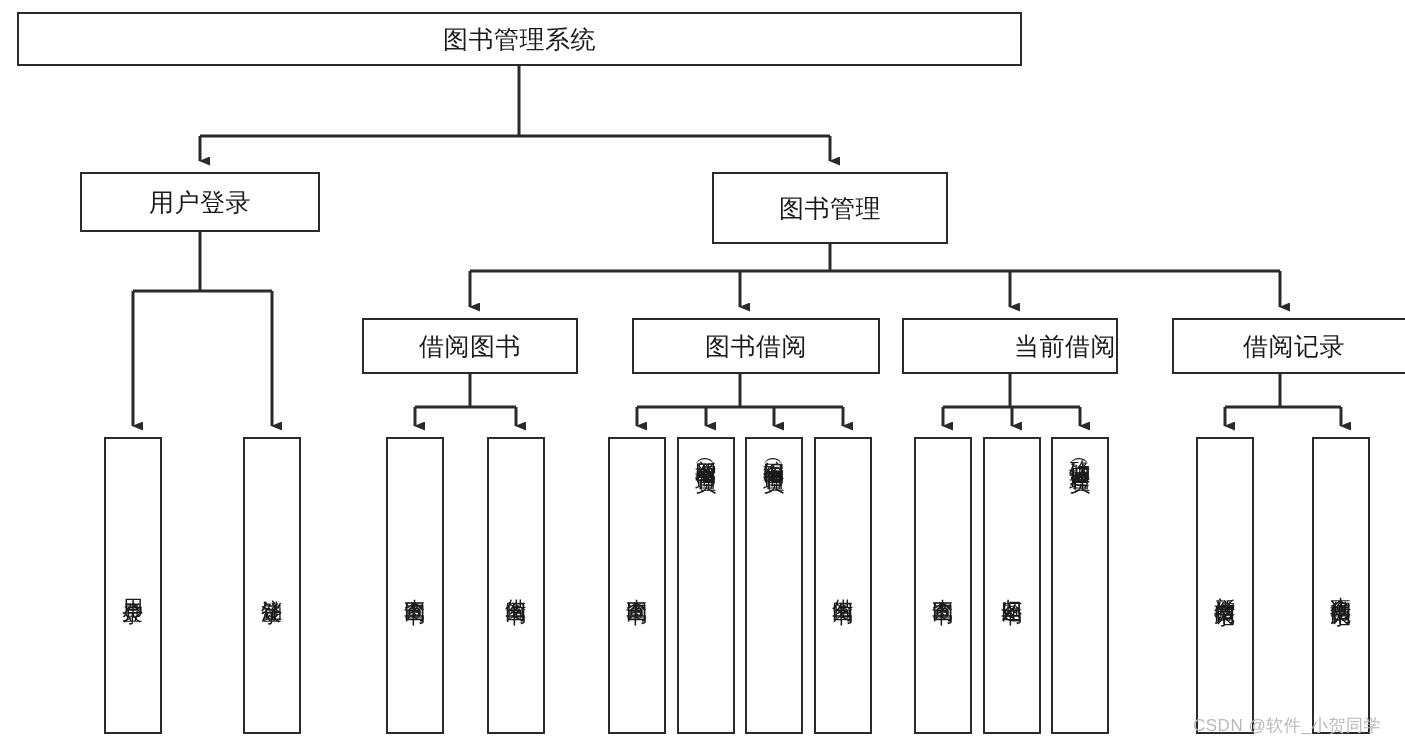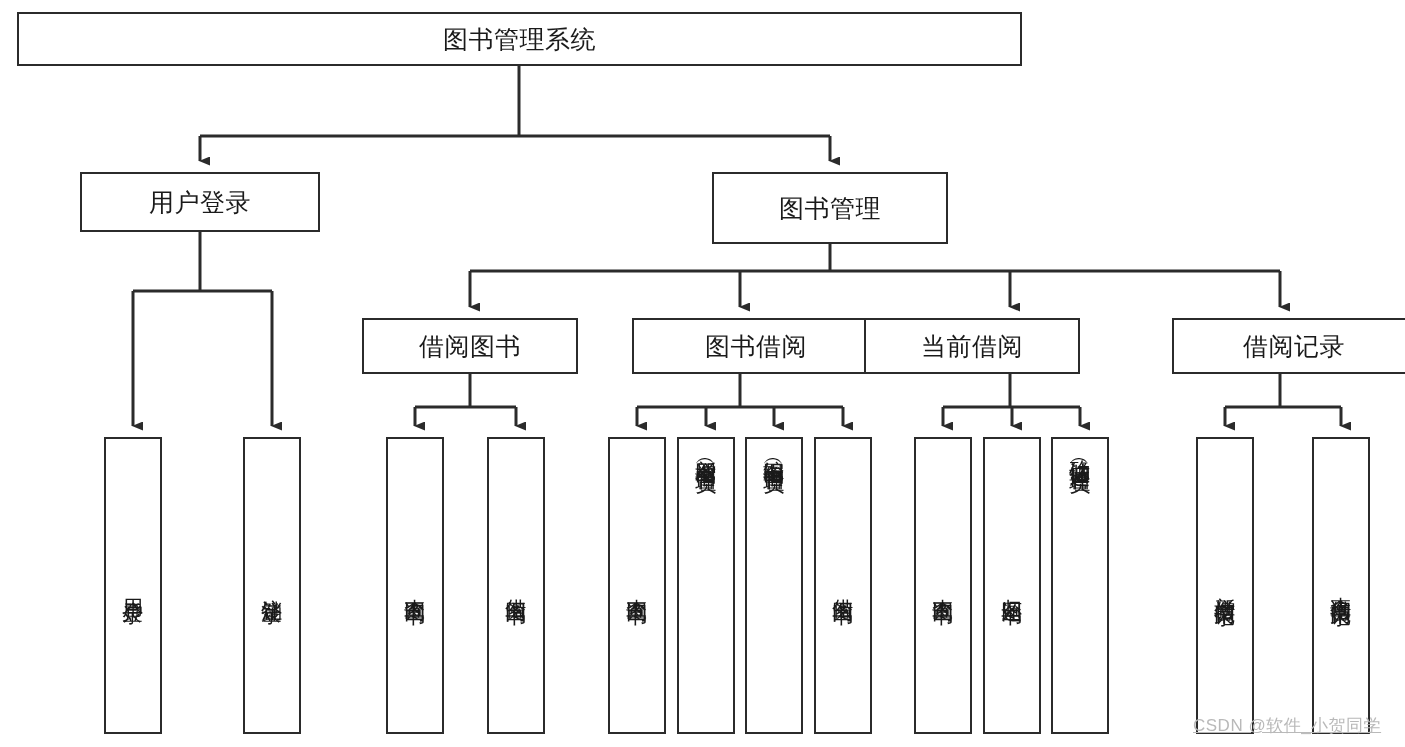--- a/index.html
+++ b/index.html
@@ -128,21 +128,21 @@
   <div class="node h" style="left:712px; top:172px; width:236px; height:72px;">
     <span>图书管理</span>
   </div>
 
   <div class="node h" style="left:362px; top:318px; width:216px; height:56px;">
     <span>借阅图书</span>
   </div>
   <div class="node h" style="left:632px; top:318px; width:248px; height:56px;">
     <span>图书借阅</span>
   </div>
-  <div class="node h" style="left:864px; top:318px; width:216px; height:56px;">
+  <div class="node h" style="left:902px; top:318px; width:216px; height:56px;justify-content:flex-end;">
     <span>当前借阅</span>
   </div>
   <div class="node h" style="left:1172px; top:318px; width:244px; height:56px;font-family:Liberation Serif, serif;">
     <span>借阅记录</span>
   </div>
 
   <div class="node v" style="left:104px; top:437px; width:58px; height:297px;">
     <span class="vtext">用户登录</span>
   </div>
   <div class="node v" style="left:243px; top:437px; width:58px; height:297px;">
@@ -179,15 +179,15 @@
     <span class="vtext top">确认归还（管理员）</span>
   </div>
 
   <div class="node v" style="left:1196px; top:437px; width:58px; height:297px;">
     <span class="vtext">新增借阅记录</span>
   </div>
   <div class="node v" style="left:1312px; top:437px; width:58px; height:297px;">
     <span class="vtext">查询借阅记录</span>
   </div>
 
-  <div class="watermark" style="left:1193px; top:714px;text-decoration:underline;">CSDN @软件_小贺同学</div>
+  <div class="watermark" style="left:1193px; top:714px;">CSDN @软件_小贺同学</div>
 
 </div>
 
 </body></html>

